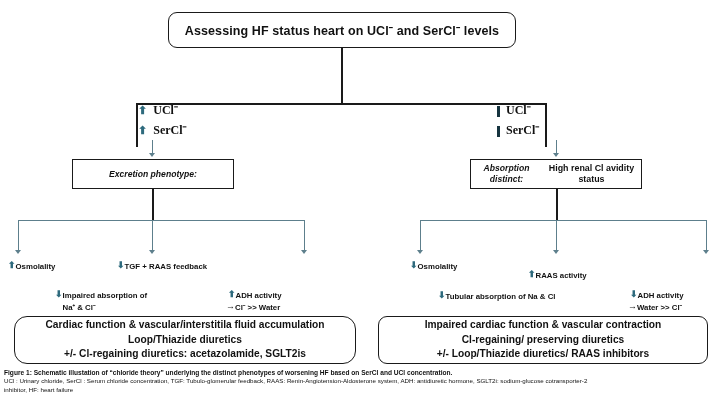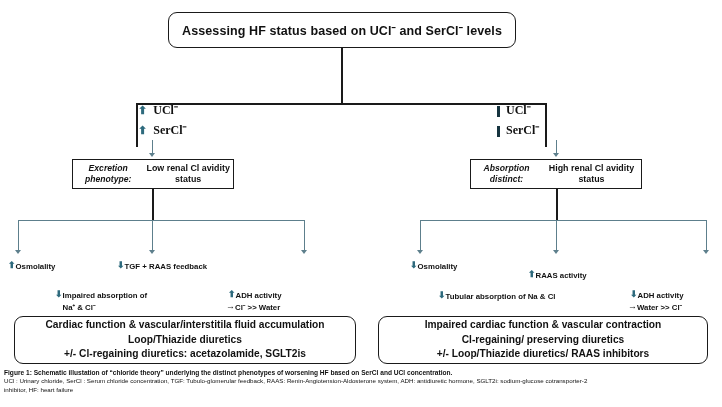--- a/index.html
+++ b/index.html
@@ -33,21 +33,21 @@
   .pheno-box .ln2{font-size:8.9px;font-weight:700;}
   .pheno-left{left:72px;top:159px;width:162px;height:30px;}
   .pheno-right{left:470px;top:159px;width:172px;height:30px;}
 
   .outcome-box{
     border:1.4px solid #1a1a1a;border-radius:9px;
     box-sizing:border-box;
     display:flex;flex-direction:column;align-items:center;justify-content:center;
     text-align:center;line-height:1.45;font-size:10.2px;font-weight:700;
   }
-  .outcome-left{left:14px;top:316px;width:342px;height:48px;}
+  .outcome-left{left:14px;top:316px;width:342px;height:48px;border-radius:13px;}
   .outcome-right{left:378px;top:316px;width:330px;height:48px;}
 
   
   .branch-lab{font-size:12px;font-weight:700;line-height:1.65;font-family:Liberation Serif, serif;}
   .branch-lab .row{display:flex;align-items:center;gap:6px;white-space:nowrap;}
   .branch-left{left:138px;top:101px;}
   .branch-right{left:497px;top:101px;}
 
   
   .leaf{font-size:7.8px;font-weight:700;line-height:1.5;white-space:nowrap;}
@@ -86,21 +86,21 @@
   .caption{left:4px;top:368px;width:716px;}
   .cap-l1{font-size:6.6px;font-weight:700;line-height:1.42;color:#111;}
   .cap-l2{font-size:6.2px;line-height:1.42;color:#111;}
 </style>
 </head>
 <body>
 
 <div id="stage">
 
   <div class="abs title-box">
-    <span>Assessing HF status based on UCl⁻ and SerCl⁻ levels</span>
+    <span>Assessing HF status heart on UCl⁻ and SerCl⁻ levels</span>
   </div>
 
   <div class="ln ln-v abs" style="left:341px;top:48px;height:56px;"></div>
   <div class="ln ln-h abs" style="left:136px;top:103px;width:410px;"></div>
   <div class="ln ln-v abs" style="left:136px;top:103px;height:44px;"></div>
   <div class="ln ln-v abs" style="left:545px;top:103px;height:44px;"></div>
 
   <div class="abs branch-lab branch-left">
     <div class="row">
       <span class="ar ar-up ar-m"></span>
@@ -123,21 +123,20 @@
     </div>
   </div>
 
   <div class="tl tl-v abs" style="left:152px;top:140px;height:14px;"></div>
   <div class="tip abs" style="left:149px;top:153px;"></div>
   <div class="tl tl-v abs" style="left:556px;top:140px;height:14px;"></div>
   <div class="tip abs" style="left:553px;top:153px;"></div>
 
   <div class="abs pheno-box pheno-left">
     <div class="ln1">Excretion phenotype:</div>
-    <div class="ln2">Low renal Cl avidity status</div>
   </div>
   <div class="abs pheno-box pheno-right">
     <div class="ln1">Absorption  distinct:</div>
     <div class="ln2">High renal Cl avidity status</div>
   </div>
 
   <div class="ln ln-v abs" style="left:152px;top:189px;height:31px;"></div>
   <div class="tl tl-h abs" style="left:18px;top:220px;width:286px;"></div>
   <div class="tl tl-v abs" style="left:18px;top:220px;height:31px;"></div>
   <div class="tip abs" style="left:15px;top:250px;"></div>

